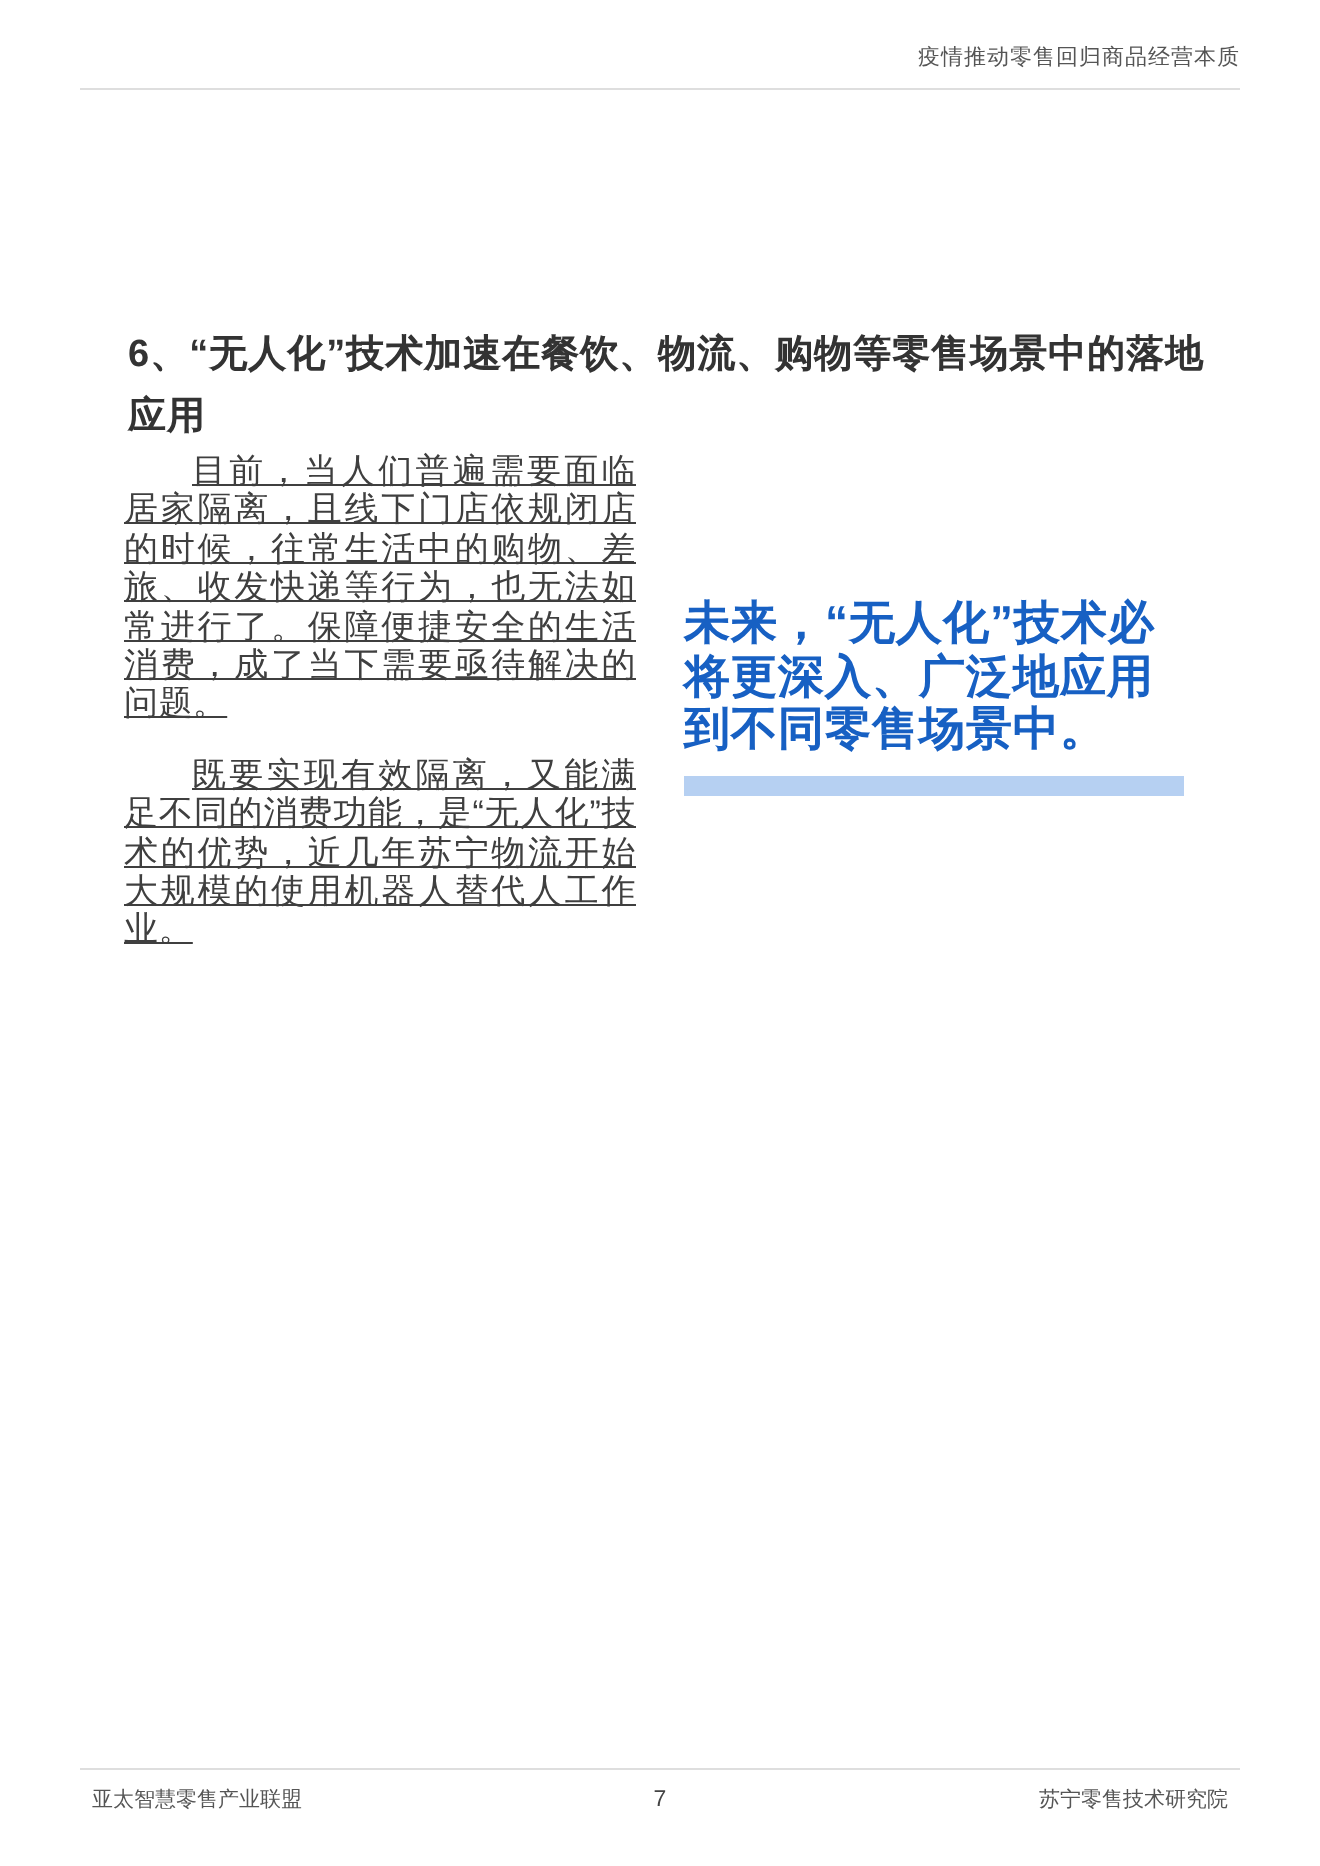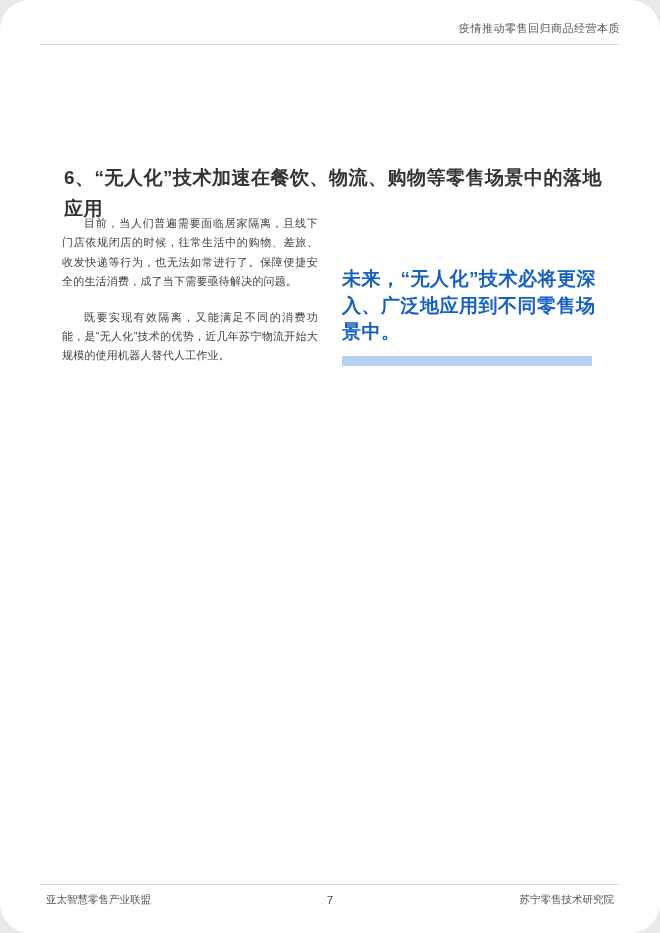--- a/index.html
+++ b/index.html
@@ -5,21 +5,20 @@
   html,body{margin:0;padding:0;background:#e9e9e9;}
   .page{
     position:relative;
     width:660px;height:933px;
     margin:0 auto;
     background:#ffffff;
     font-family:"Liberation Sans","DejaVu Sans",sans-serif;
     color:#3c3c3c;
     overflow:hidden;
     box-sizing:border-box;
-    border-radius:30px;
   }
   
   .header{
     position:absolute;top:0;left:40px;width:580px;
     height:45px;
     display:flex;align-items:flex-end;justify-content:flex-end;
     box-sizing:border-box;
     border-bottom:1px solid #dedede;
     padding-bottom:8px;
   }
@@ -32,32 +31,33 @@
     font-size:19px;line-height:31px;font-weight:bold;color:#333;
     letter-spacing:.5px;
   }
   
   .body-cols{
     position:absolute;top:214px;left:62px;width:536px;
     display:flex;gap:24px;
   }
   .col{width:256px;}
   .col p{
-    margin:0 0 16px 0;
-    font-size:11px;line-height:19.4px;
+    margin:12px 0 16px 0;
+    font-size:17px;line-height:19.4px;
     text-align:justify;text-justify:inter-ideograph;
     text-indent:2em;
     color:#3f3f3f;
     letter-spacing:.2px;
+    text-decoration:underline;
   }
   .col p.no-indent{text-indent:0;}
   
   .pull-quote{
-    margin-top:52px;
-    font-size:19px;line-height:26.5px;font-weight:bold;
+    margin-top:84px;
+    font-size:23px;line-height:26.5px;font-weight:bold;
     letter-spacing:.5px;
   }
   .quote-bar{
     margin-top:10px;
     width:250px;height:10px;
   }
   
   .footer{
     position:absolute;left:40px;bottom:26px;width:580px;
     border-top:1px solid #dedede;

